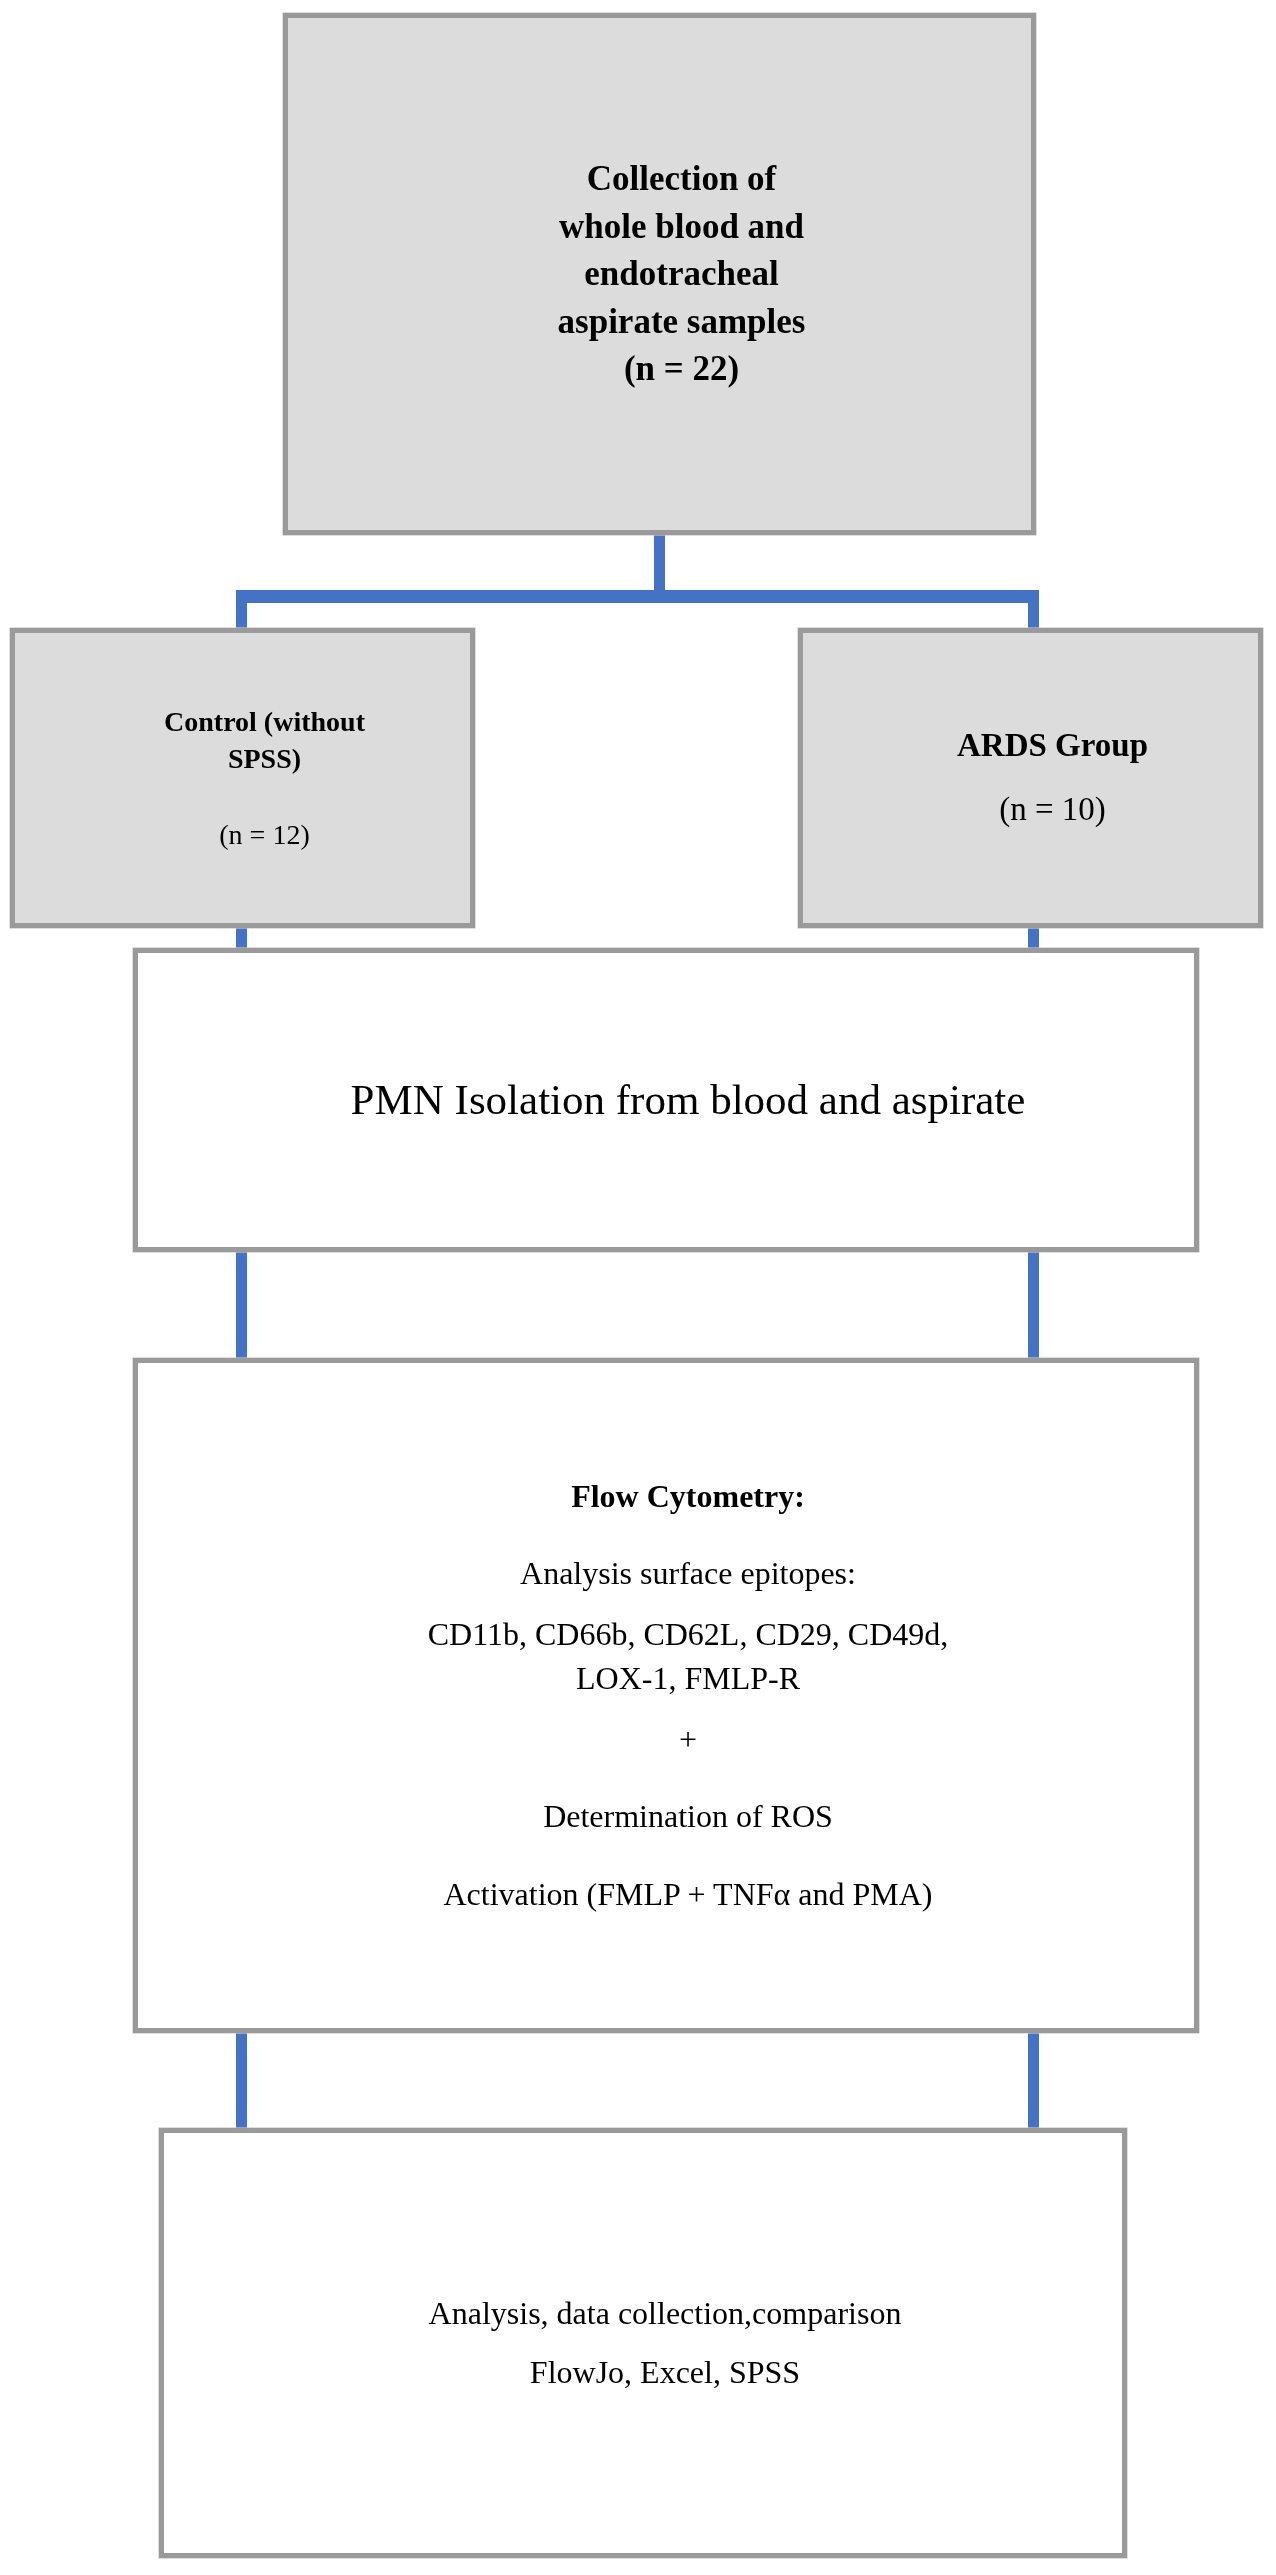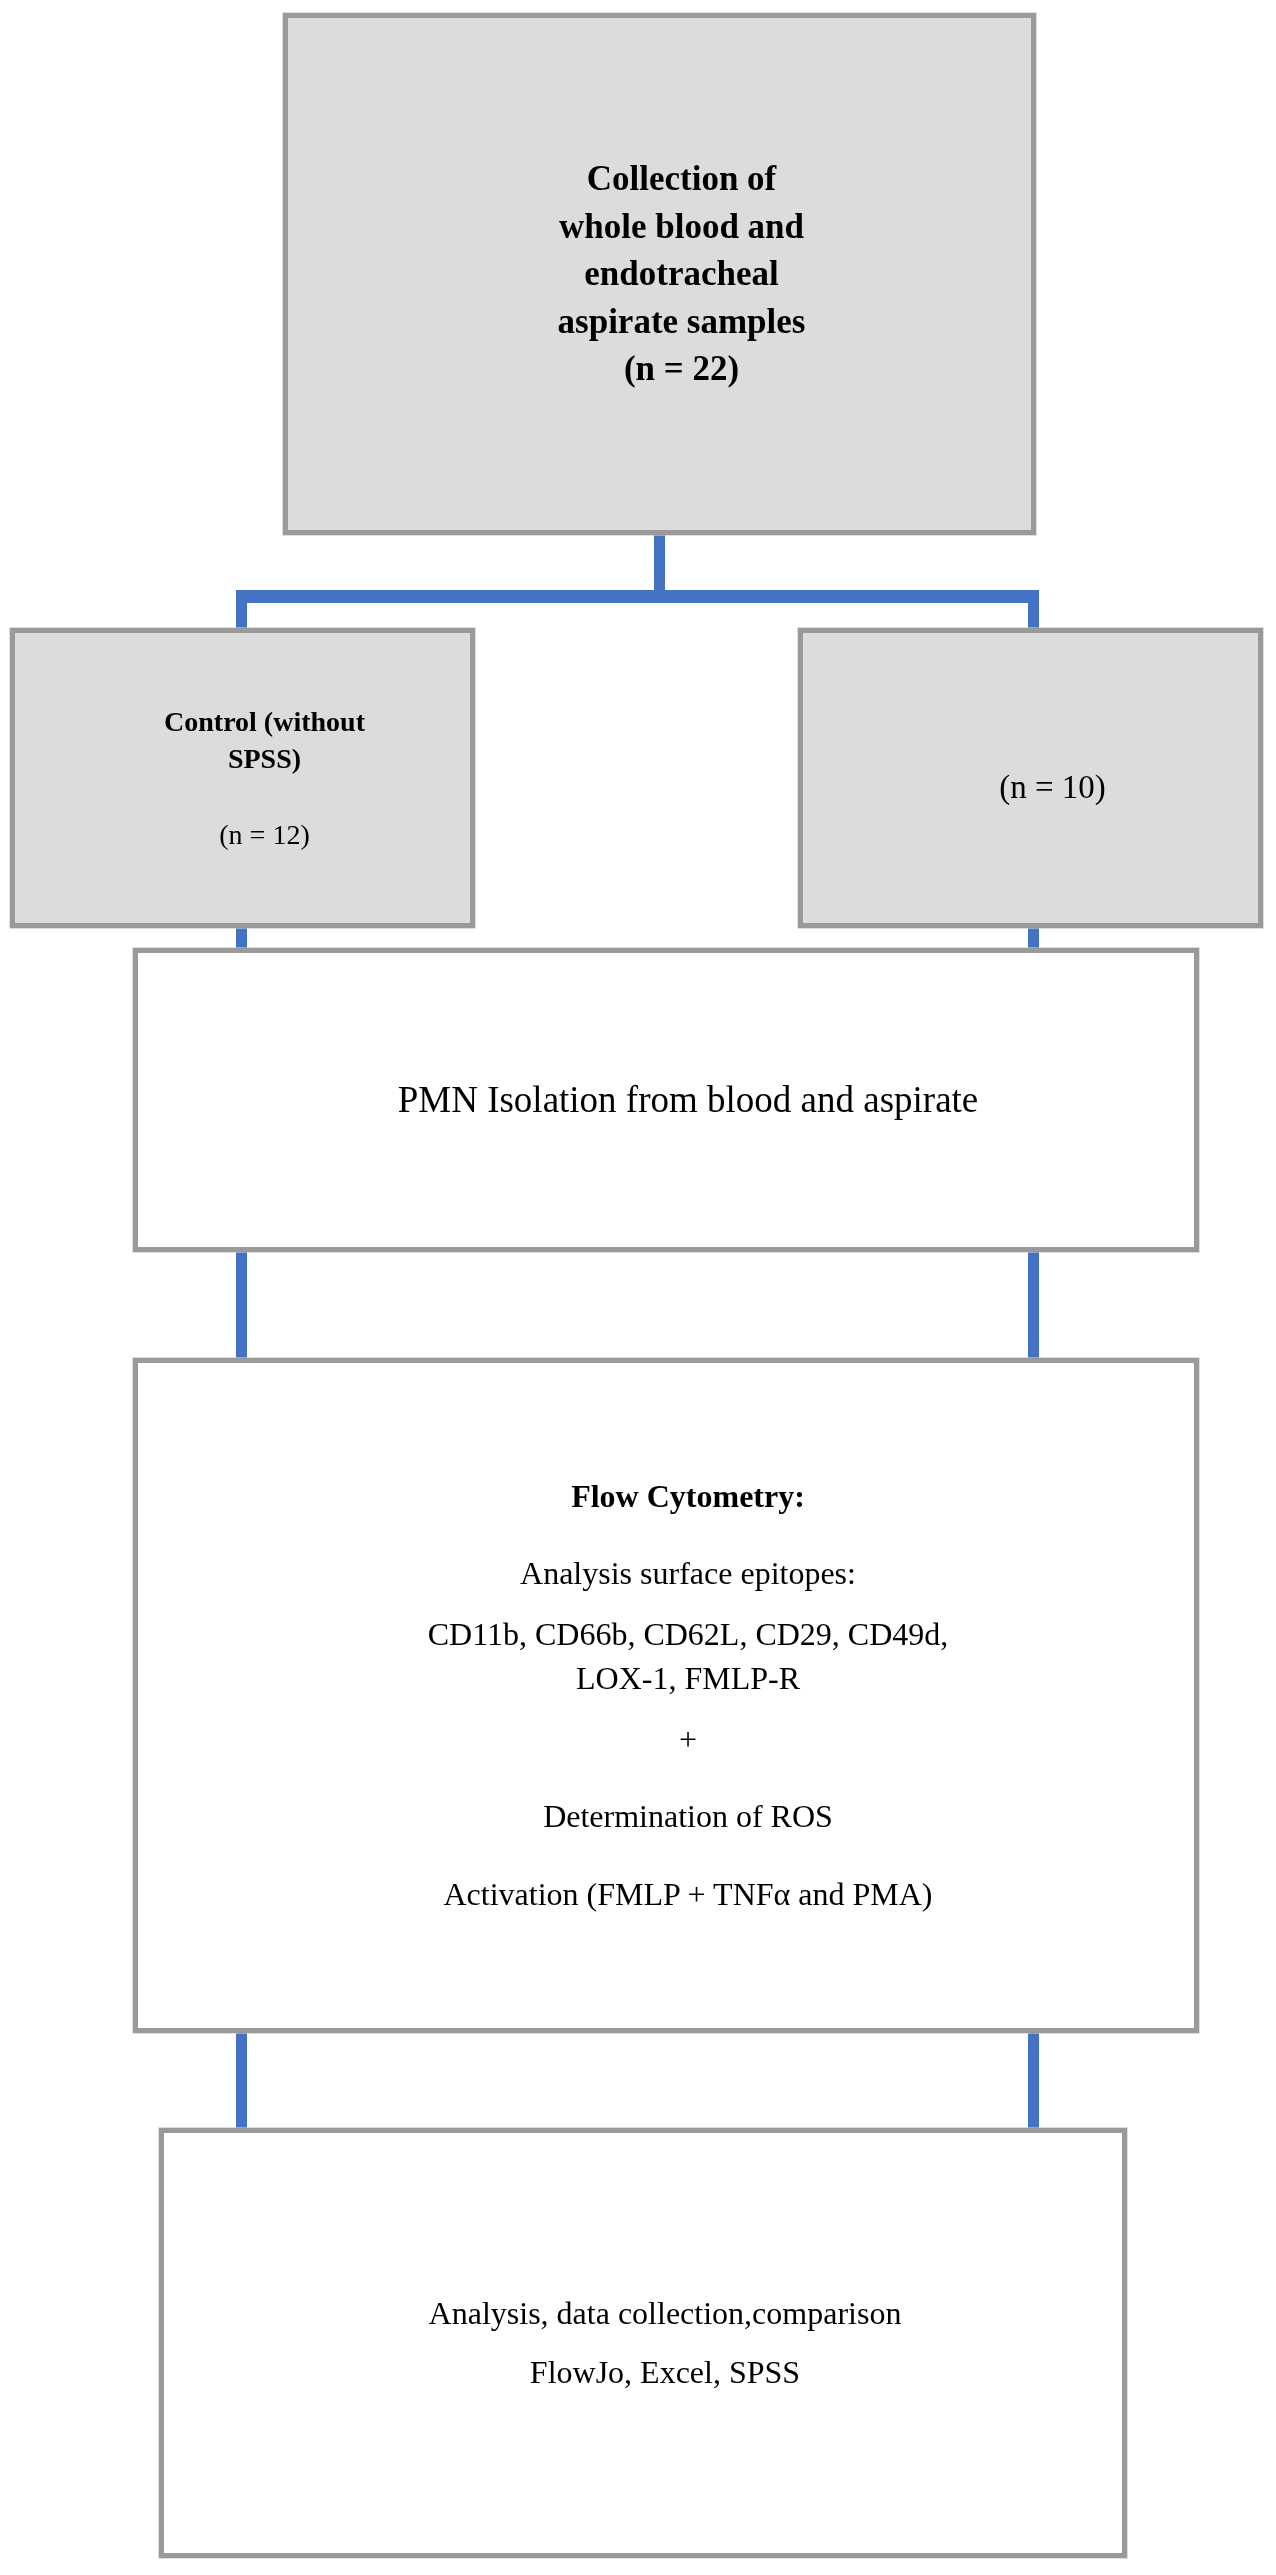--- a/index.html
+++ b/index.html
@@ -70,21 +70,21 @@
   #node-control {
     left: 10px;   top: 628px; width: 465px;  height: 300px;
     font-size: 28px; line-height: 1.33;
   }
   #node-ards {
     left: 798px; top: 628px; width: 465px;  height: 300px;
     font-size: 33px; line-height: 1.33;
   }
   #node-pmn {
     left: 133px;  top: 948px; width: 1066px; height: 304px;
-    font-size: 37px; line-height: 1.35;
+    font-size: 43px; line-height: 1.35;
   }
   #node-flow {
     left: 133px;  top: 1358px; width: 1066px; height: 675px;
     font-size: 32px; line-height: 1.30;
   }
   #node-flow .line { margin: 18px 0; }
   #node-flow .line.tight { margin: 1.2px 0; }
   #node-analysis {
     left: 159px;  top: 2128px; width: 968px; height: 430px;
     font-size: 32px; line-height: 1.42;
@@ -127,20 +127,21 @@
     <span class="line bold">(n = 22)</span>
   </div>
 
   <div class="node node-gray" id="node-control">
     <span class="line bold">Control (without</span>
     <span class="line bold">SPSS)</span>
     <span class="line reg" style="margin-top:39px">(n = 12)</span>
   </div>
 
   <div class="node node-gray" id="node-ards">
+    <span class="line bold">ARDS Group</span>
     <span class="line reg" style="margin-top:20px">(n = 10)</span>
   </div>
 
   <div class="node node-white" id="node-pmn">
     <span class="line reg">PMN Isolation from blood and aspirate</span>
   </div>
 
   <div class="node node-white" id="node-flow">
     <span class="line bold">Flow Cytometry:</span>
     <span class="line reg">Analysis surface epitopes:</span>

